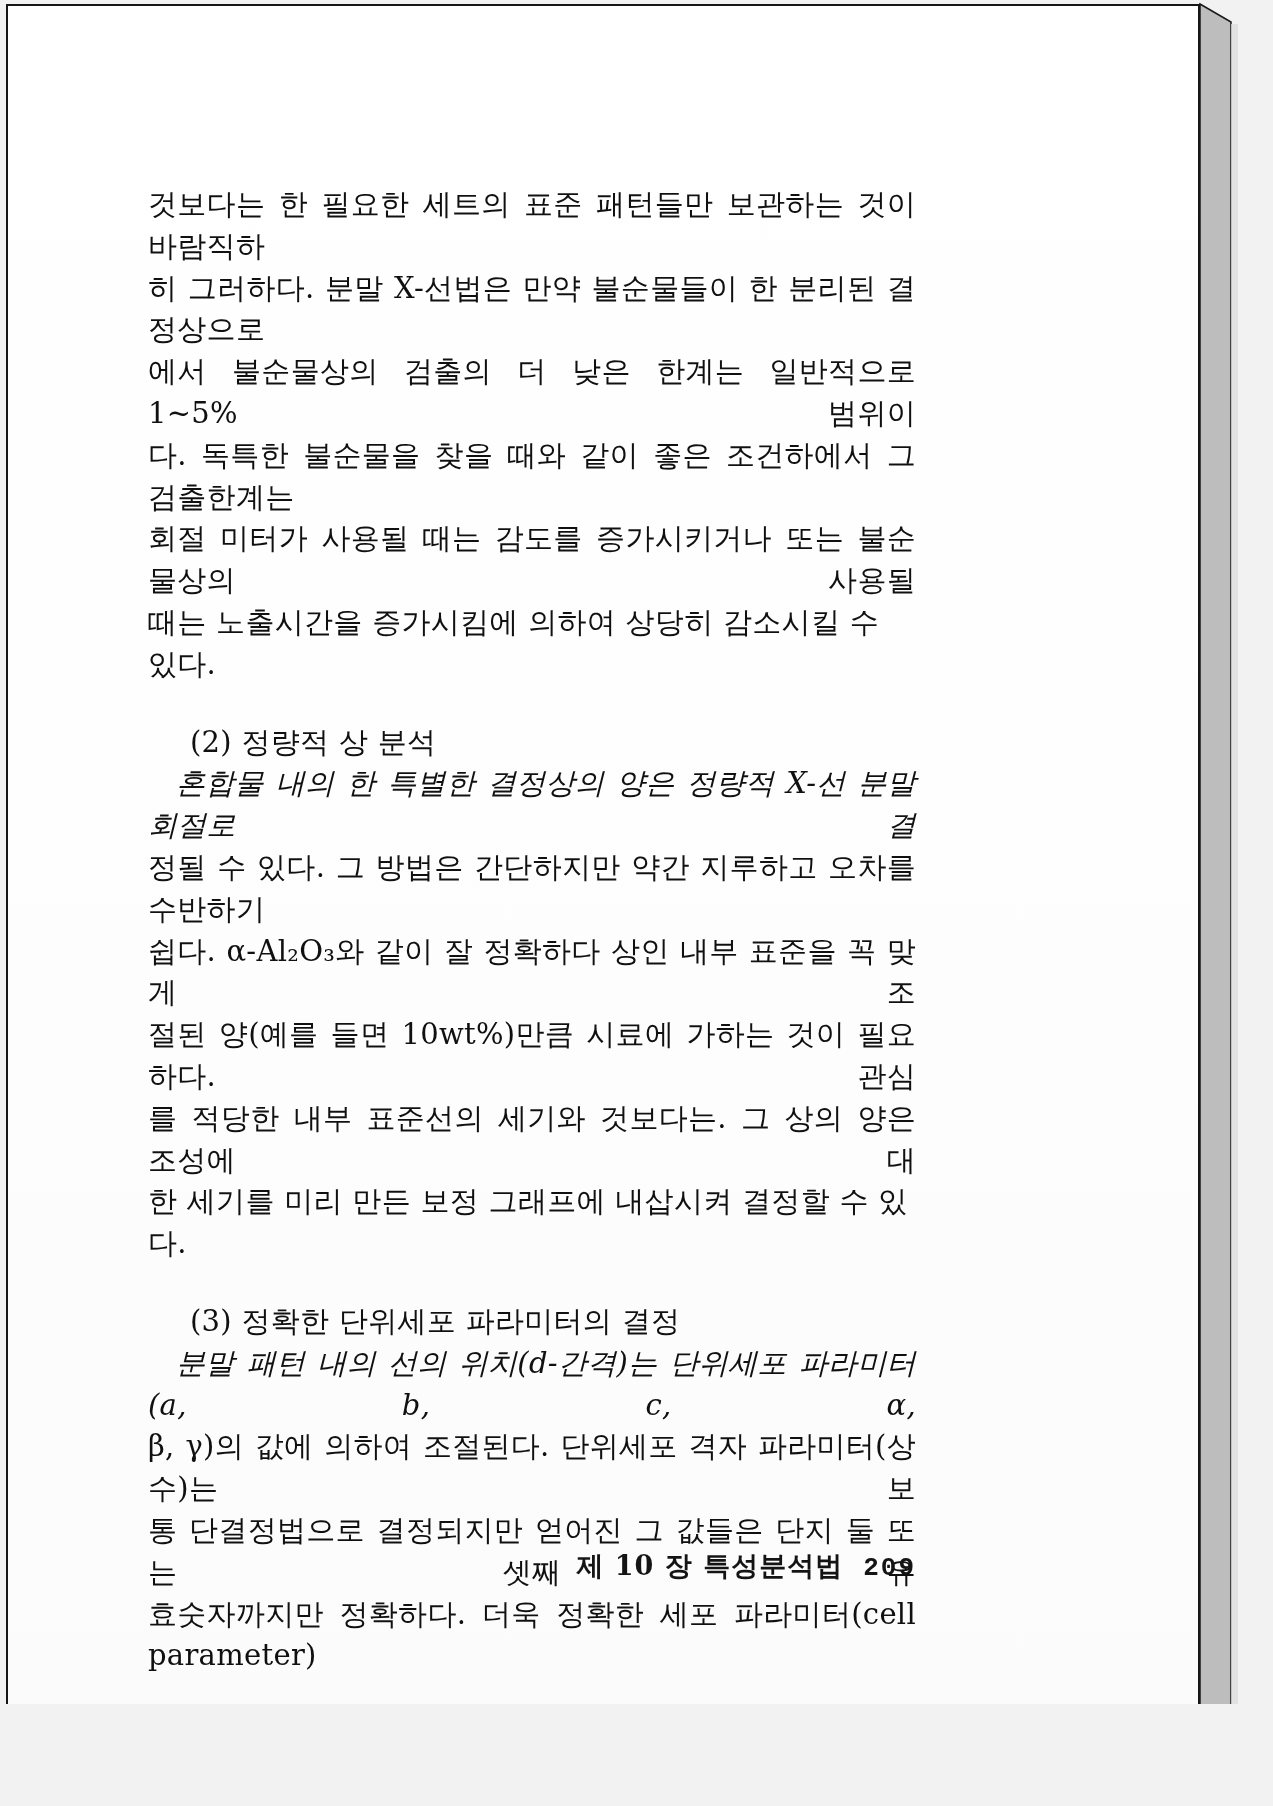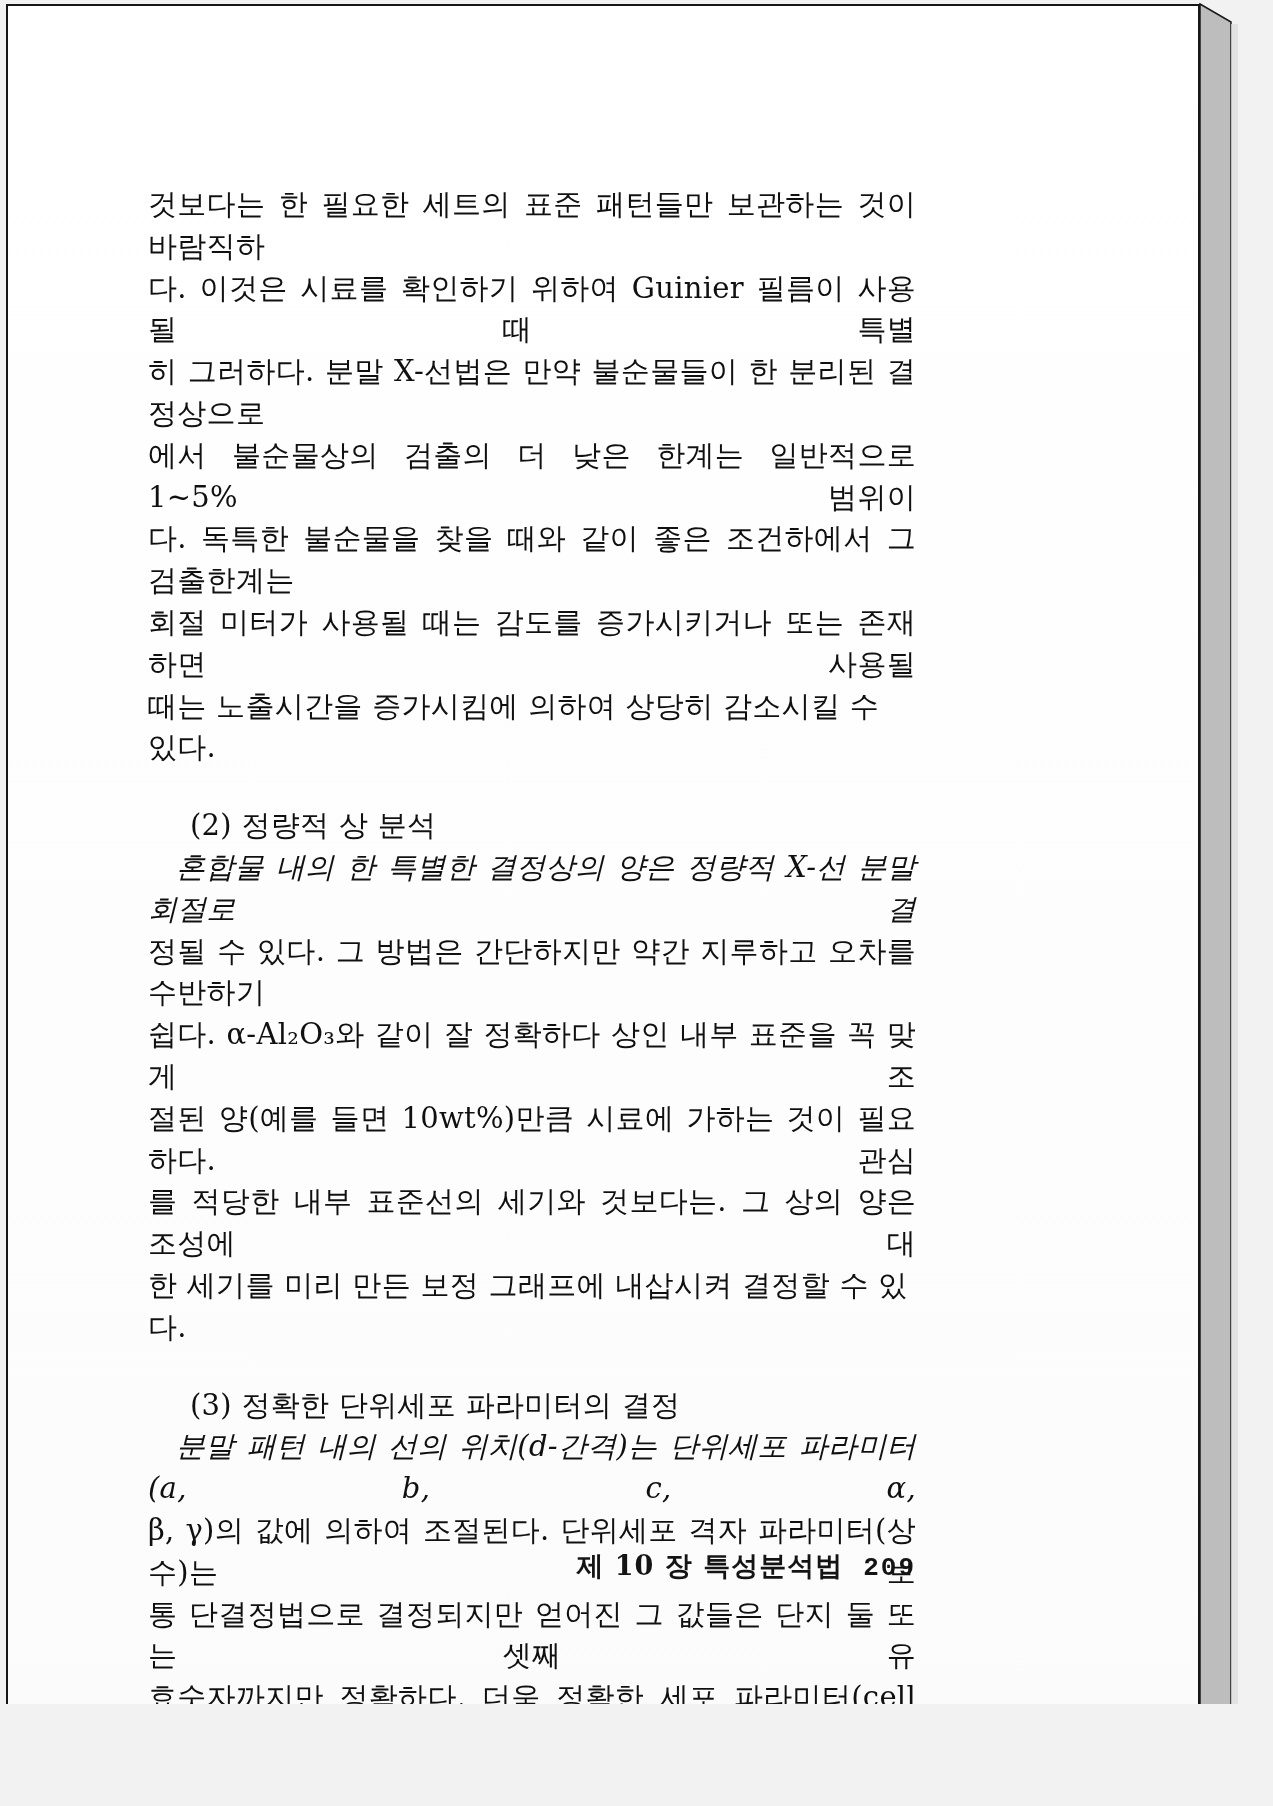--- a/index.html
+++ b/index.html
@@ -40,25 +40,24 @@
   <svg class="book-edges" viewBox="0 0 1273 1806" xmlns="http://www.w3.org/2000/svg">
     <rect x="6" y="1797" width="1226" height="9" fill="#a8a8a8"></rect>
     <polygon points="1200,4 1231,22 1231,1788 1200,1799" fill="#bdbdbd" stroke="#1a1a1a" stroke-width="1.5"></polygon>
     <rect x="1231" y="24" width="7" height="1766" fill="#dddddd" opacity="0.8"></rect>
   </svg>
 
   <div class="sheet">
 
     <div class="text-block">
       <div class="line j">것보다는 한 필요한 세트의 표준 패턴들만 보관하는 것이 바람직하</div>
-      <div class="line j">다. 이것은 시료를 확인하기 위하여 Guinier 필름이 사용될 때 특별</div>
       <div class="line j">히 그러하다. 분말 X-선법은 만약 불순물들이 한 분리된 결정상으로</div>
       <div class="line j">에서 불순물상의 검출의 더 낮은 한계는 일반적으로 1~5% 범위이</div>
       <div class="line j">다. 독특한 불순물을 찾을 때와 같이 좋은 조건하에서 그 검출한계는</div>
-      <div class="line j">회절 미터가 사용될 때는 감도를 증가시키거나 또는 존재하면 사용될</div>
+      <div class="line j">회절 미터가 사용될 때는 감도를 증가시키거나 또는 불순물상의 사용될</div>
       <div class="line">때는 노출시간을 증가시킴에 의하여 상당히 감소시킬 수 있다.</div>
       <div class="line indh">(2) 정량적 상 분석</div>
       <div class="line j ind">혼합물 내의 한 특별한 결정상의 양은 정량적 X-선 분말회절로 결</div>
       <div class="line j">정될 수 있다. 그 방법은 간단하지만 약간 지루하고 오차를 수반하기</div>
       <div class="line j">쉽다. α-Al₂O₃와 같이 잘 정확하다 상인 내부 표준을 꼭 맞게 조</div>
       <div class="line j">절된 양(예를 들면 10wt%)만큼 시료에 가하는 것이 필요하다. 관심</div>
       <div class="line j">를 적당한 내부 표준선의 세기와 것보다는. 그 상의 양은 조성에 대</div>
       <div class="line">한 세기를 미리 만든 보정 그래프에 내삽시켜 결정할 수 있다.</div>
       <div class="line indh">(3) 정확한 단위세포 파라미터의 결정</div>
       <div class="line j ind">분말 패턴 내의 선의 위치(d-간격)는 단위세포 파라미터(a, b, c, α,</div>

